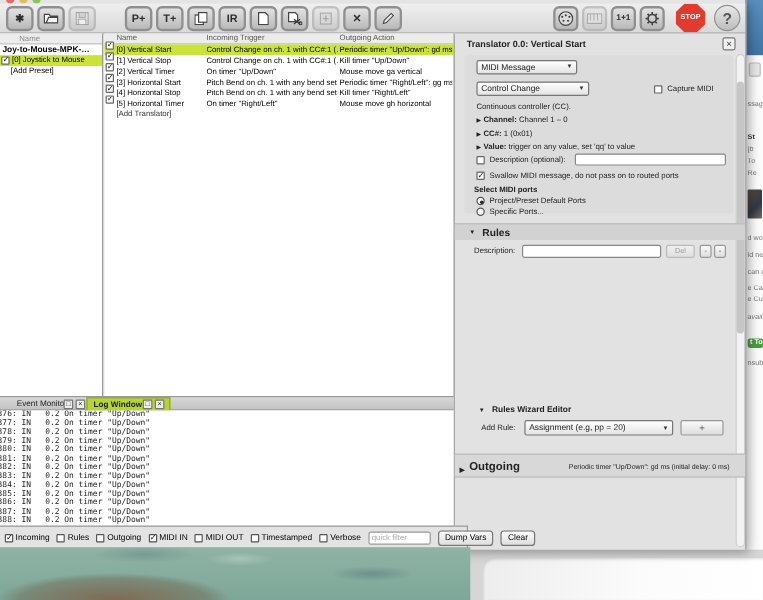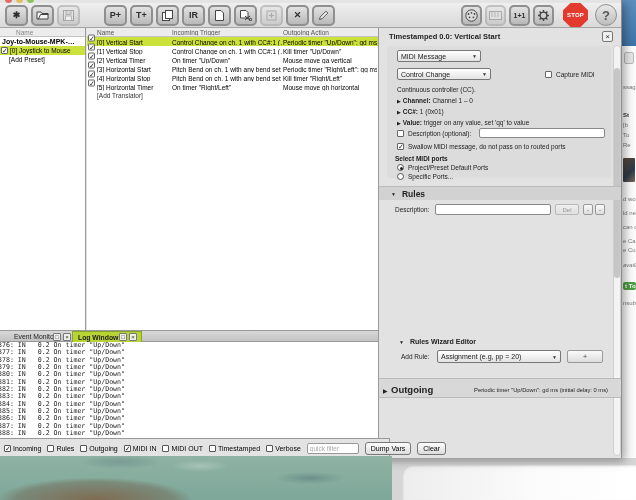--- a/index.html
+++ b/index.html
@@ -290,21 +290,21 @@
             <span class="col-out">Mouse move gh horizontal</span>
           </div>
         </div>
       <div class="add-row">
           <span>[Add Translator]</span>
         </div>
     </div>
 
     <div class="editor">
       <div class="ed-title">
-        <b>Timestamped 0.0: Vertical Start</b>
+        <b>Translator 0.0: Vertical Start</b>
         <div class="ed-close">×</div>
       </div>
       <div class="ed-scroll">
           <div class="ed-thumb"></div>
         </div>
 
       <div class="inbox">
         <div class="dd" style="left:10px; top:4px; width:84px;">
           <span>MIDI Message</span>
             <span class="arr">▼</span>

